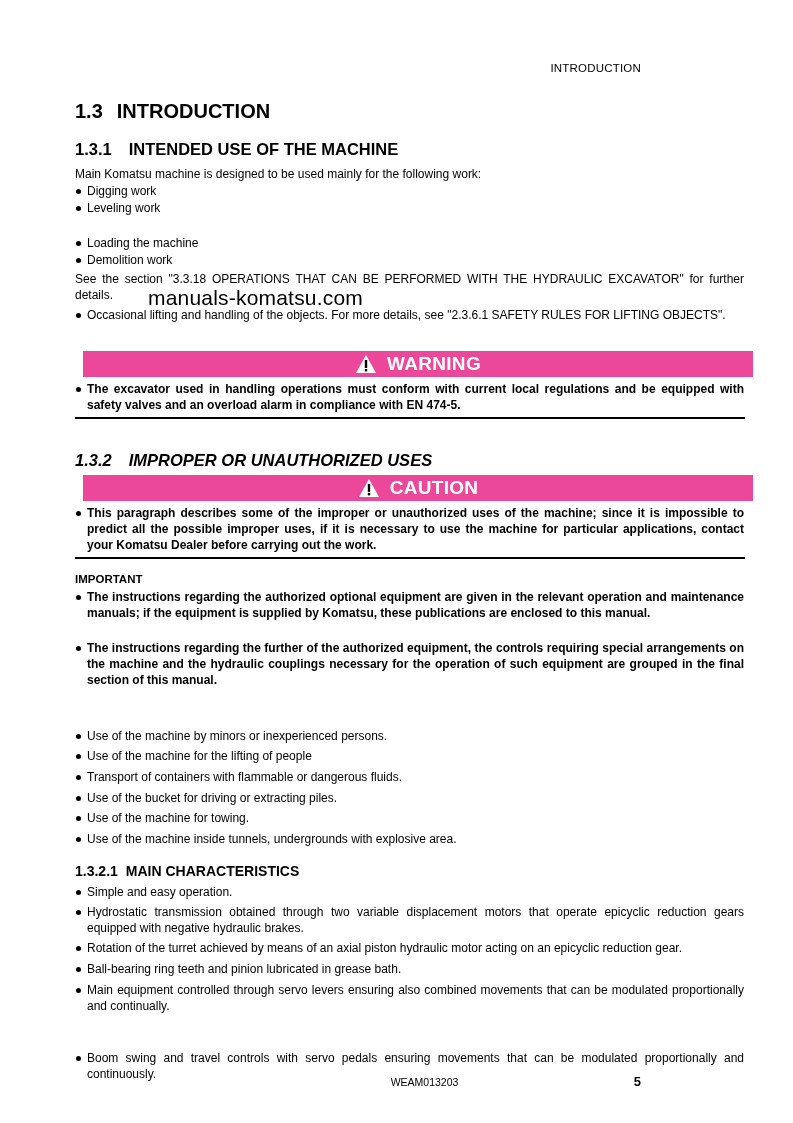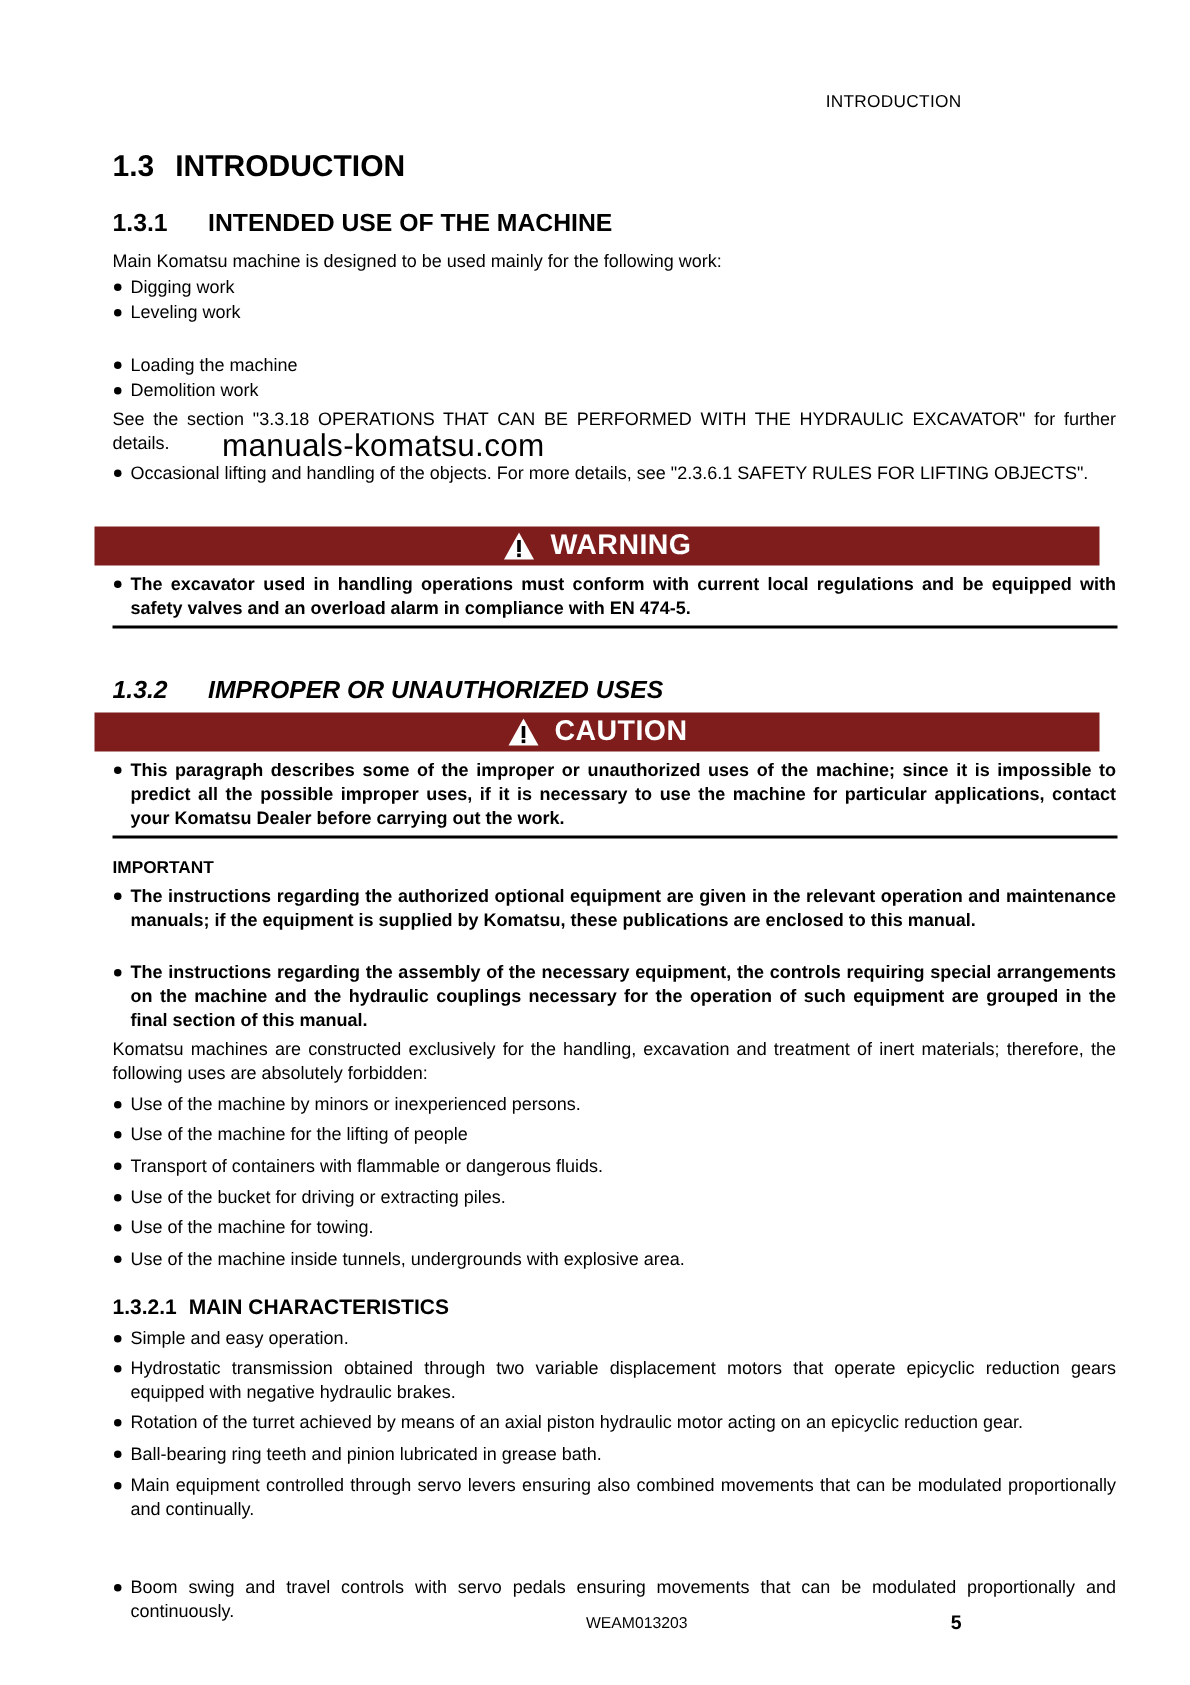--- a/index.html
+++ b/index.html
@@ -4,30 +4,30 @@
 <style>
   html, body { margin: 0; padding: 0; background: #ffffff; }
   body { width: 793px; height: 1123px; position: relative; overflow: hidden;
          font-family: "Liberation Sans", sans-serif; color: #000; }
   .page { position: absolute; left: 0; top: 0; width: 689px; height: 1123px; }
   .abs { position: absolute; }
   .header-title { right: 48px; top: 62px; font-size: 11.5px; letter-spacing: 0.2px; }
   .h1 { left: 75px; top: 100px; font-size: 20px; font-weight: bold; }
   .h1 .num { margin-right: 14px; }
   .h2 { left: 75px; font-size: 16.5px; font-weight: bold; }
-  .h2 .num { margin-right: 27px; }
+  .h2 .num { margin-right: 17px; }
   .h3 { left: 75px; font-size: 14px; font-weight: bold; }
   .h3 .num { margin-right: 8px; }
   .p { left: 75px; width: 669px; font-size: 12px; line-height: 16px; text-align: justify; }
   .bullet { left: 75px; width: 669px; font-size: 12px; line-height: 16px; text-align: justify;
             padding-left: 12px; box-sizing: border-box; }
   .bullet::before { content: ""; position: absolute; left: 1px; top: 6px; width: 5px; height: 5px;
                     border-radius: 50%; background: #000; }
   .bold { font-weight: bold; }
-  .banner { left: 63px; width: 670px; height: 26px; background: #7f1d1d; color: #fff;
+  .banner { left: 83px; width: 670px; height: 26px; background: #ec4899; color: #fff;
             display: flex; align-items: center; justify-content: center;
             font-size: 19px; font-weight: bold; letter-spacing: 0.3px; }
   .banner svg { margin-right: 10px; }
   .rule { left: 75px; width: 670px; height: 2px; background: #000; }
   .watermark { left: 148px; top: 286px; font-size: 21px; color: #000; letter-spacing: 0.2px; }
   .footer-code { left: 0; width: 793px; top: 1076px; text-align: center; font-size: 10.5px; padding-left: 28px; }
   .page-num { right: 48px; top: 1074px; font-size: 13px; font-weight: bold; }
   .imp-label { left: 75px; top: 573px; font-size: 11.5px; font-weight: bold; }
 </style>
 </head>
@@ -76,23 +76,22 @@
       <polygon points="11,1 21,19 1,19" fill="#fff"></polygon>
       <rect x="9.8" y="6" width="2.4" height="8" fill="#000"></rect>
       <rect x="9.8" y="15" width="2.4" height="2.4" fill="#000"></rect>
     </svg>
     <span>CAUTION</span>
   </div>
   <div class="abs rule" style="top:557px;"></div>
 
   <div class="abs imp-label">IMPORTANT</div>
   <div class="abs bullet bold" style="top:589px;">The instructions regarding the authorized optional equipment are given in the relevant operation and maintenance manuals; if the equipment is supplied by Komatsu, these publications are enclosed to this manual.</div>
-  <div class="abs bullet bold" style="top:640px;">The instructions regarding the assembly of the necessary equipment, the controls requiring special arrangements on the machine and the hydraulic couplings necessary for the operation of such equipment are grouped in the final section of this manual.</div>
+  <div class="abs bullet bold" style="top:640px;">The instructions regarding the further of the authorized equipment, the controls requiring special arrangements on the machine and the hydraulic couplings necessary for the operation of such equipment are grouped in the final section of this manual.</div>
 
-  <div class="abs p" style="top:691px;">Komatsu machines are constructed exclusively for the handling, excavation and treatment of inert materials; therefore, the following uses are absolutely forbidden:</div>
   <div class="abs bullet" style="top:728px;">Use of the machine by minors or inexperienced persons.</div>
   <div class="abs bullet" style="top:748px;">Use of the machine for the lifting of people</div>
   <div class="abs bullet" style="top:769px;">Transport of containers with flammable or dangerous fluids.</div>
   <div class="abs bullet" style="top:790px;">Use of the bucket for driving or extracting piles.</div>
   <div class="abs bullet" style="top:810px;">Use of the machine for towing.</div>
   <div class="abs bullet" style="top:831px;">Use of the machine inside tunnels, undergrounds with explosive area.</div>
 
   <div class="abs h3" style="top:863px;">
     <span class="num">1.3.2.1</span><span>MAIN CHARACTERISTICS</span>
   </div>

